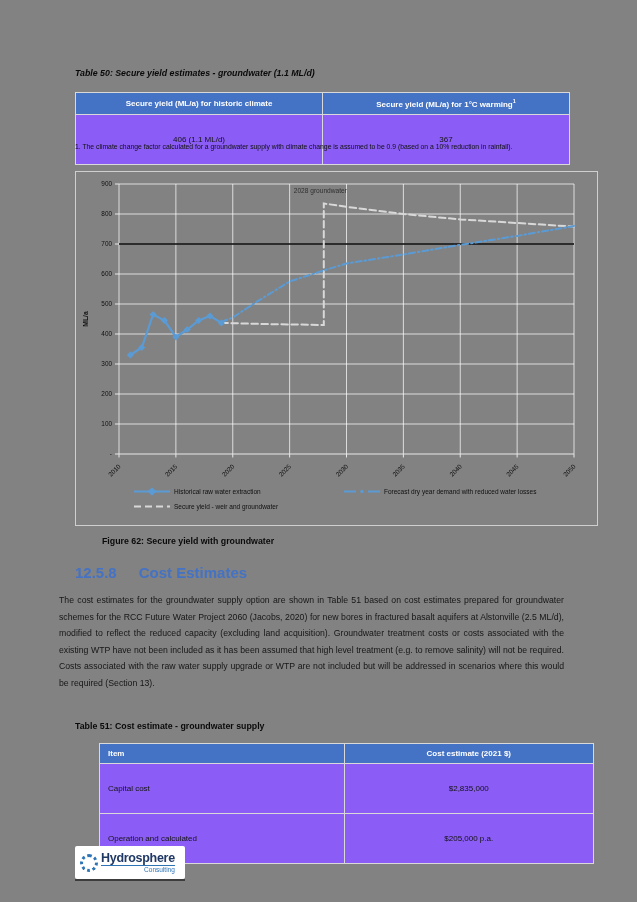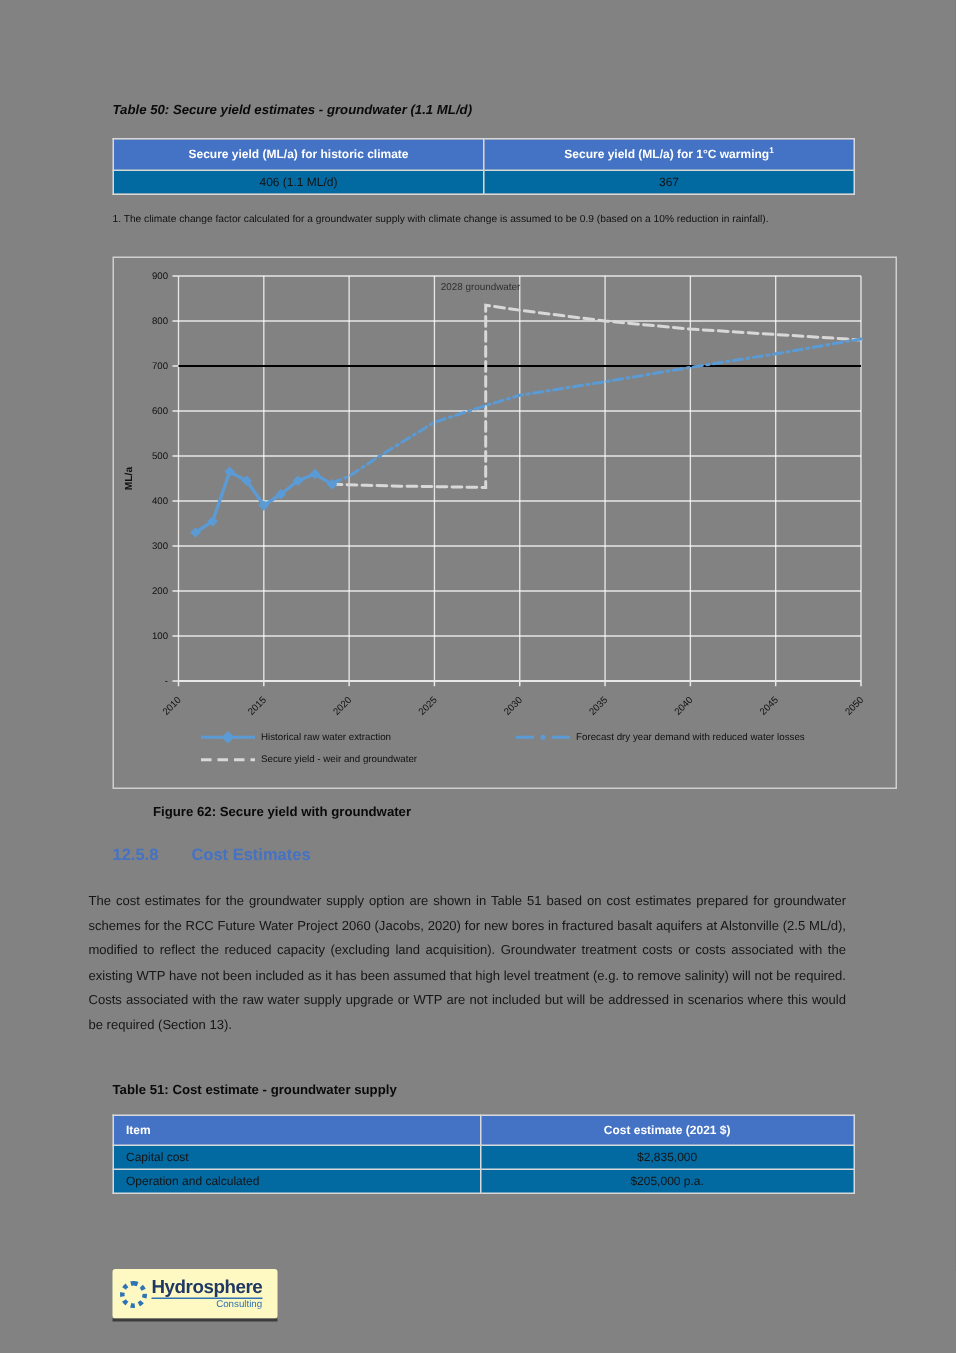--- a/index.html
+++ b/index.html
@@ -8,22 +8,22 @@
 
   .doc-header{position:absolute;top:40px;left:0;width:595px;text-align:right;
     font-size:7.6px;font-weight:bold;color:#0a0a0a;letter-spacing:.1px;}
 
   .block-title{position:absolute;left:75px;font-size:8.8px;font-weight:bold;color:#0a0a0a;}
 
   table.rep{position:absolute;left:75px;width:495px;border-collapse:collapse;
     border:1.6px solid #dedede;}
   table.rep th{background:#4472C4;color:#fff;font-size:8px;font-weight:bold;
     text-align:center;padding:5px 6px;border:1px solid #d9d9d9;}
-  table.rep td{background:#0369a1;color:#141414;font-size:8px;text-align:center;
-    padding:3px 6px;border:1px solid #d9d9d9;}
+  table.rep td{background:#8b5cf6;color:#141414;font-size:8px;text-align:center;
+    padding:20px 6px;border:1px solid #d9d9d9;}
   table.rep th.left, table.rep td.left{text-align:left;padding-left:8px;}
   sup{font-size:5.5px;}
 
   .footnote{position:absolute;left:75px;width:508px;font-size:6.8px;line-height:8.6px;color:#101010;}
 
   .chart-box{position:absolute;left:75px;top:171px;width:521px;height:353px;
     border:1px solid #cfcfcf;background:#828282;}
   .chart-box svg{display:block;}
   .tick{font-size:6.4px;fill:#101010;font-family:"Liberation Sans",sans-serif;}
   .axis-label{font-size:6.8px;font-weight:bold;fill:#101010;}
@@ -31,28 +31,28 @@
 
   .legend{position:absolute;left:0;top:309px;width:521px;height:40px;font-size:6.5px;color:#101010;}
   .legend-col{position:absolute;top:3px;}
   .legend-col.c1{left:58px;}
   .legend-col.c2{left:268px;}
   .legend-item{display:flex;align-items:center;height:15px;gap:4px;white-space:nowrap;}
   .legend-item svg{flex:0 0 auto;}
 
   .fig-caption{position:absolute;left:75px;top:536px;font-size:8.8px;font-weight:bold;color:#0a0a0a;padding-left:27px;}
 
-  .section-heading{position:absolute;left:75px;top:564px;font-size:11px;font-weight:bold;color:#4472C4;}
+  .section-heading{position:absolute;left:75px;top:564px;font-size:15px;font-weight:bold;color:#4472C4;}
   .section-heading .num{margin-right:22px;}
 
   .para{position:absolute;left:59px;top:592px;width:505px;font-size:8.7px;line-height:16.5px;
     text-align:justify;color:#161616;}
 
   .footer-line{position:absolute;left:75px;top:879px;width:110px;height:2px;background:#3c3c3c;}
-  .logo{position:absolute;left:75px;top:846px;width:110px;height:33px;background:#fef9c3;
+  .logo{position:absolute;left:75px;top:846px;width:110px;height:33px;background:#ffffff;
     border-radius:2px;display:flex;align-items:center;padding:0 5px;box-sizing:border-box;}
   .logo-icon{width:18px;height:18px;border:3px dotted #2e74b5;border-radius:50%;
     box-sizing:border-box;margin-right:3px;}
   .logo-text{line-height:1;}
   .logo-name{font-size:12.5px;font-weight:bold;color:#1f3864;letter-spacing:-.3px;}
   .logo-sub{font-size:6.5px;color:#2e74b5;text-align:right;border-top:1px solid #2e74b5;margin-top:1px;padding-top:0.5px;}
   .page-num{position:absolute;top:856px;left:0;width:595px;text-align:right;
     font-size:7.6px;font-weight:bold;color:#0a0a0a;}
 </style>
 </head>
@@ -185,21 +185,21 @@
   <div class="fig-caption">Figure 62: Secure yield with groundwater</div>
 
   <div class="section-heading">
     <span class="num">12.5.8</span><span>Cost Estimates</span>
   </div>
 
   <div class="para">The cost estimates for the groundwater supply option are shown in Table 51 based on cost estimates prepared for groundwater schemes for the RCC Future Water Project 2060 (Jacobs, 2020) for new bores in fractured basalt aquifers at Alstonville (2.5 ML/d), modified to reflect the reduced capacity (excluding land acquisition). Groundwater treatment costs or costs associated with the existing WTP have not been included as it has been assumed that high level treatment (e.g. to remove salinity) will not be required. Costs associated with the raw water supply upgrade or WTP are not included but will be addressed in scenarios where this would be required (Section 13).</div>
 
   <div class="block-title" style="top:721px;">Table 51: Cost estimate - groundwater supply</div>
 
-  <table class="rep" style="top:743px;">
+  <table class="rep" style="top:743px;margin-left:24px;">
     <tbody>
         <tr>
       <th class="left" style="width:49.5%;">Item</th>
       <th>Cost estimate (2021 $)</th>
     </tr>
     <tr>
       <td class="left">Capital cost</td>
       <td>$2,835,000</td>
     </tr>
     <tr>

